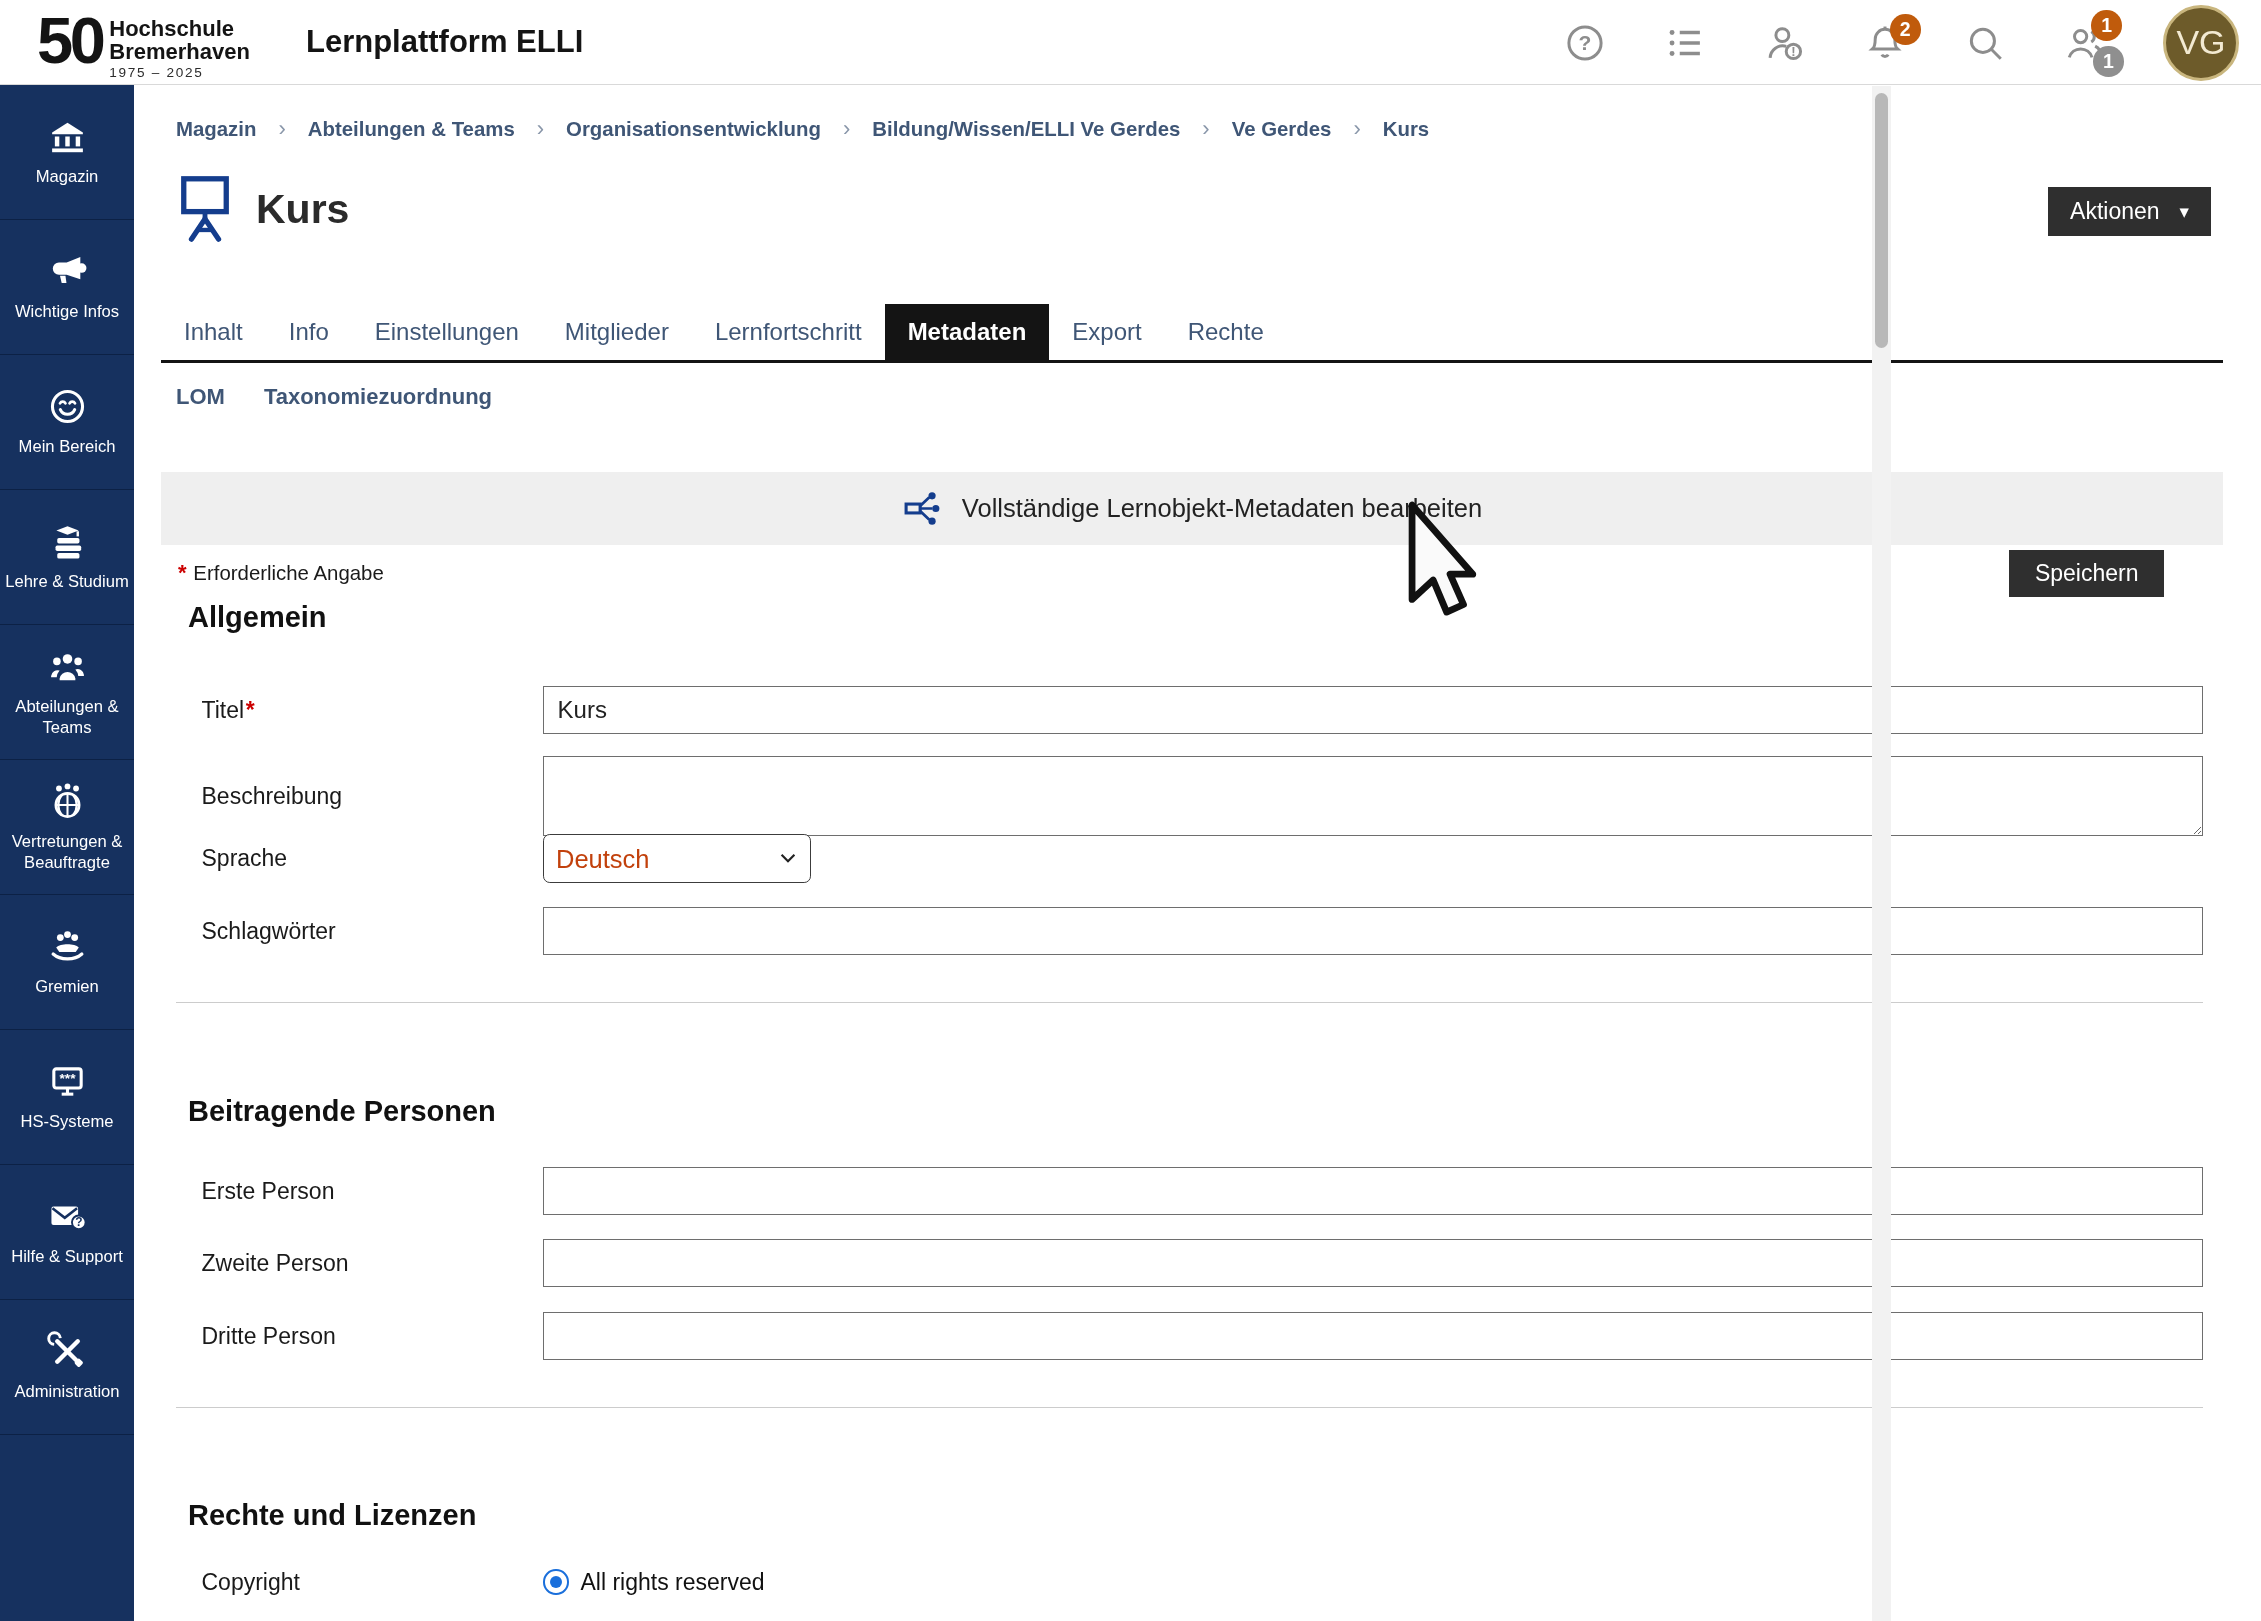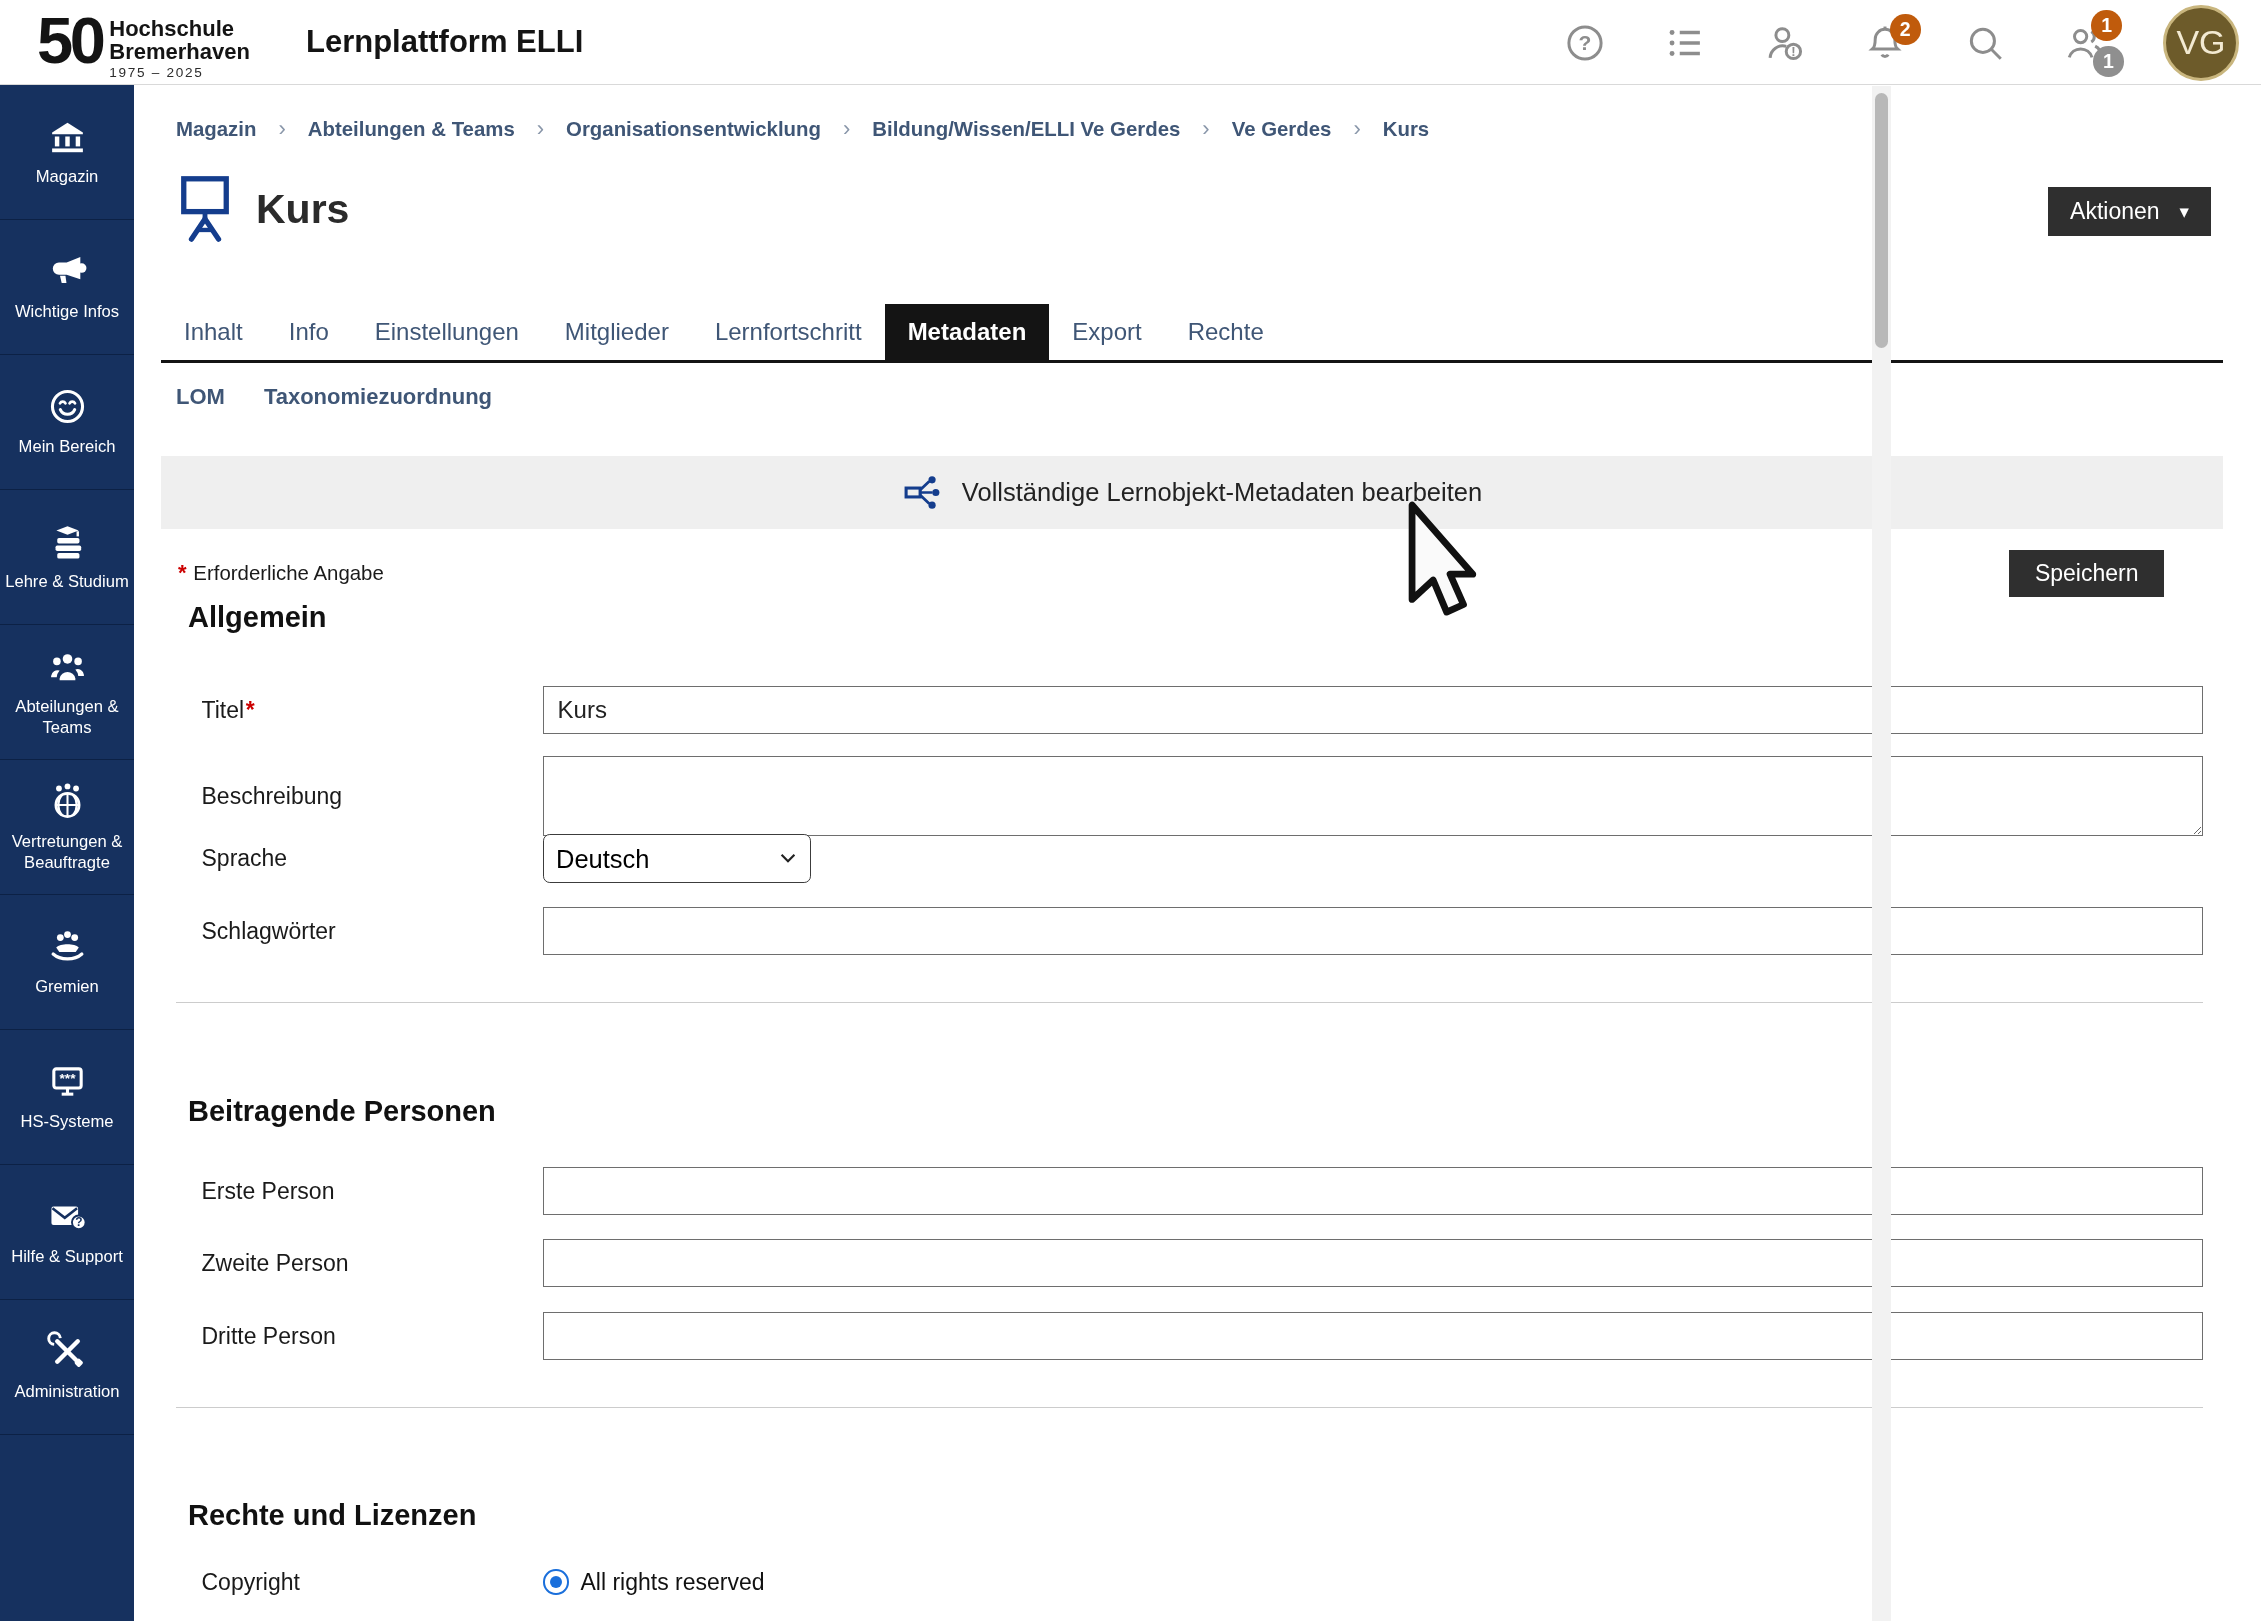--- a/index.html
+++ b/index.html
@@ -68,21 +68,21 @@
     display: flex; align-items: stretch; border-bottom: 3.4px solid #141414; }
   .tab { display: flex; align-items: center; padding: 0 23px; font-size: 24px;
     color: #3f5676; cursor: pointer; }
   .tab.active { background: #141414; color: #fff; font-weight: 600; }
 
   .subtabs { position: absolute; left: 42px; top: 299px; display: flex; gap: 39px;
     font-size: 22px; font-weight: 600; color: #3f5676; }
   .subtab { cursor: pointer; }
   .subtab.active { text-underline-offset: 5.1px; }
 
-  .meta-bar { position: absolute; left: 27px; right: 18.7px; top: 371px; height: 73px;
+  .meta-bar { position: absolute; left: 27px; right: 18.7px; top: 387px; height: 73px;
     background: #efefef; display: flex; align-items: center; justify-content: center;
     gap: 18.7px; cursor: pointer; }
   .meta-bar svg { width: 41px; height: 41px; }
   .meta-bar-label { font-size: 25.5px; color: #222; }
 
   .required-note { position: absolute; left: 44px; top: 475px; font-size: 20.4px; color: #1a1a1a; }
   .req-star { color: #cc0000; font-weight: 700; margin-right: 6.8px; font-size: 22px; }
   .save-btn { position: absolute; right: 78px; top: 465px; background: #2f2f2f; color: #fff;
     font-size: 23px; border: none; padding: 10.2px 25.5px; cursor: pointer; font-family: inherit; }
 
@@ -93,21 +93,21 @@
     grid-template-columns: 367px 1fr; align-items: center; }
   .field-label { padding-left: 25.5px; font-size: 23px; color: #1a1a1a; }
   .field-label .req-star { font-size: 23px; margin-left: 1.7px; margin-right: 0; }
   .text-input { width: 100%; height: 48px; border: 1.7px solid #6e6e6e; font-size: 24px;
     padding: 0 13.6px; font-family: inherit; color: #222; background: #fff; }
   .textarea { width: 100%; height: 80px; border: 1.7px solid #6e6e6e; font-size: 24px;
     padding: 6.8px 13.6px; font-family: inherit; resize: vertical; }
   .select-wrap { position: relative; width: 268px; }
   .select { width: 268px; height: 49px; border: 1.7px solid #3c3c3c; border-radius: 6.8px;
     font-size: 25.5px; padding: 0 44px 0 12px; font-family: inherit; appearance: none;
-    -webkit-appearance: none; background: #fff; color: #000000; cursor: pointer; }
+    -webkit-appearance: none; background: #fff; color: #c2410c; cursor: pointer; }
   .select-caret { position: absolute; right: 12px; top: 50%; transform: translateY(-50%);
     pointer-events: none; }
   .select-caret svg { width: 22px; height: 22px; stroke: #222; fill: none; stroke-width: 2.4; }
 
   .radio-group { display: flex; gap: 12px; }
   .radio { width: 25.5px; height: 25.5px; border-radius: 50%; border: 2.5px solid #1a6fdb;
     position: relative; cursor: pointer; flex: 0 0 auto; }
   .radio::after { content: ""; position: absolute; left: 50%; top: 50%;
     transform: translate(-50%, -50%); width: 12px; height: 12px; border-radius: 50%;
     background: #1a6fdb; }

